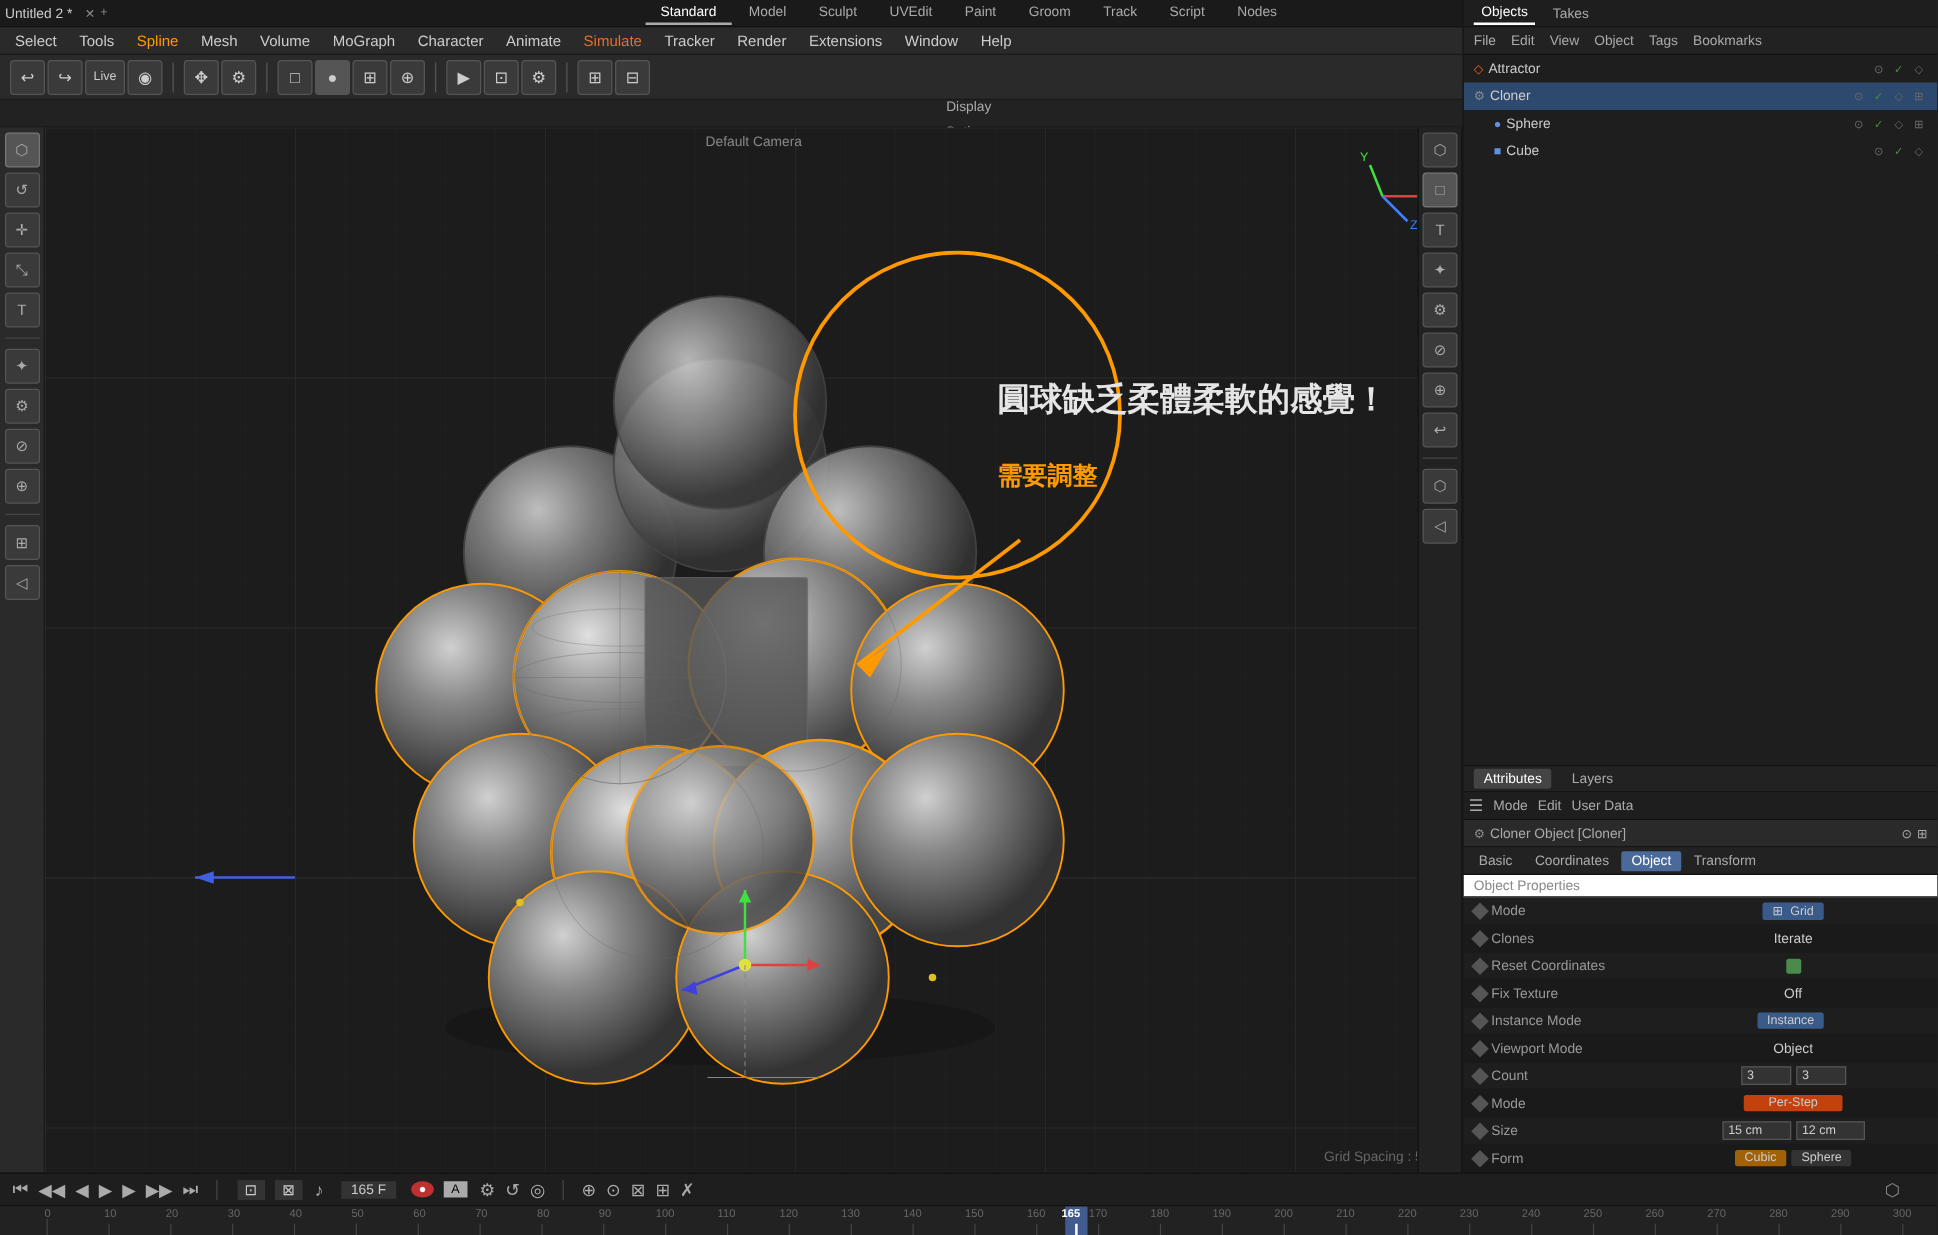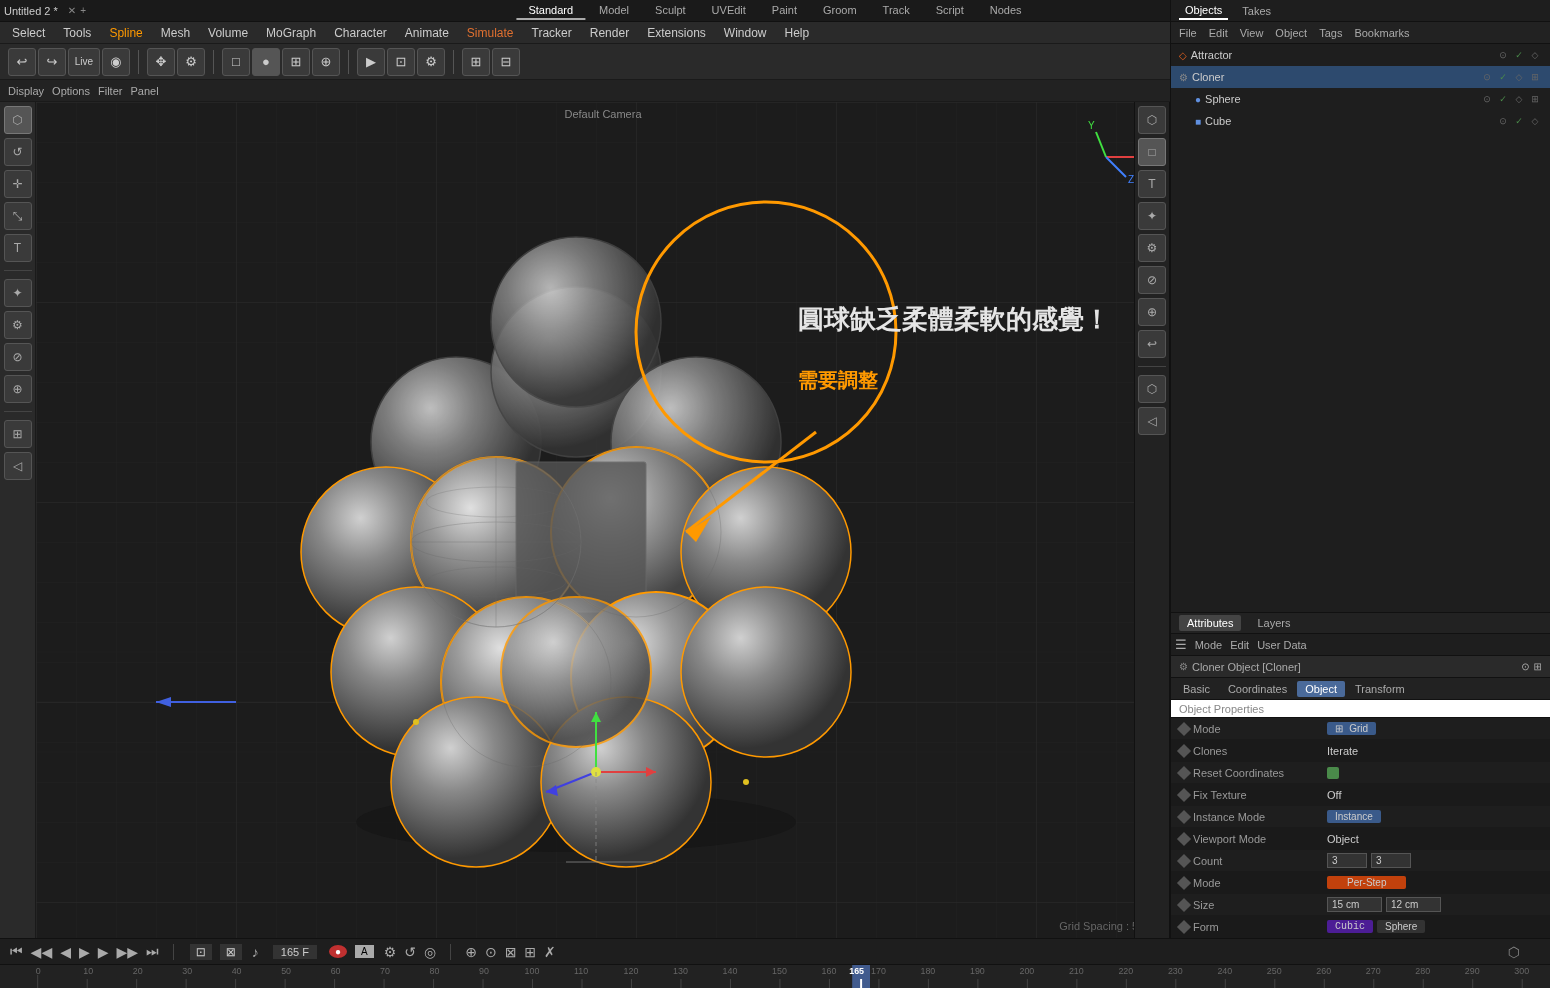--- a/index.html
+++ b/index.html
@@ -17,21 +17,21 @@
     #menu-bar .menu-item.highlighted { color: #f90; }
     #menu-bar .menu-item.simulate { color: #e07030; }
 
     
     #toolbar { position: absolute; top: 44px; left: 0; right: 0; height: 36px; background: #2a2a2a; display: flex; align-items: center; padding: 0 8px; gap: 4px; border-bottom: 1px solid #1a1a1a; }
     .toolbar-btn { width: 28px; height: 28px; background: #3a3a3a; border: 1px solid #555; border-radius: 3px; display: flex; align-items: center; justify-content: center; cursor: pointer; color: #ccc; font-size: 13px; }
     .toolbar-sep { width: 1px; height: 24px; background: #555; margin: 0 4px; }
     .toolbar-group { display: flex; gap: 2px; }
 
     
-    #sub-toolbar { position: absolute; top: 80px; left: 0; right: 0; height: 22px; background: #222; display: flex; align-items: center; padding: 0 8px; gap: 8px; border-bottom: 1px solid #1a1a1a; }
+    #sub-toolbar { position: absolute; top: 80px; left: 0; right: 0; height: 22px; background: #222; display: flex; align-items: center; padding: 0 8px; gap: 8px; border-bottom: 1px solid #1a1a1a; flex-direction: column; }
     #sub-toolbar span { color: #aaa; font-size: 11px; cursor: pointer; }
 
     
     #left-toolbar { position: absolute; top: 102px; left: 0; width: 36px; bottom: 50px; background: #2a2a2a; display: flex; flex-direction: column; align-items: center; padding: 4px 0; gap: 4px; border-right: 1px solid #1a1a1a; }
     .left-btn { width: 28px; height: 28px; background: #3a3a3a; border: 1px solid #555; border-radius: 3px; display: flex; align-items: center; justify-content: center; cursor: pointer; color: #aaa; font-size: 12px; }
     .left-btn.active { background: #555; border-color: #777; }
 
     
     #viewport { position: absolute; top: 102px; left: 36px; right: 380px; bottom: 50px; background: #1e1e1e; overflow: hidden; }
     #viewport-label { position: absolute; top: 4px; left: 50%; transform: translateX(-50%); color: #888; font-size: 11px; }
@@ -88,21 +88,21 @@
     .attr-tab.active { background: #4a6a9a; color: #fff; border-radius: 2px; }
 
     
     #prop-header { height: 18px; display: flex; align-items: center; padding: 0 8px; background: #ffffff; border-bottom: 1px solid #111; }
     #prop-header span { color: #888; font-size: 11px; }
 
     .prop-row { height: 22px; display: flex; align-items: center; padding: 0 8px; border-bottom: 1px solid #1a1a1a; gap: 4px; }
     .prop-row:nth-child(even) { background: #1a1a1a; }
     .prop-diamond { width: 10px; height: 10px; background: #555; transform: rotate(45deg); flex-shrink: 0; }
     .prop-label { color: #999; font-size: 11px; flex: 0 0 130px; }
-    .prop-value { flex: 1; display: flex; gap: 4px; align-items: center; }
+    .prop-value { flex: 1; display: flex; gap: 4px; align-items: center; justify-content: center; }
     .prop-btn { background: #3a5a8a; color: #ccc; font-size: 10px; padding: 1px 8px; border-radius: 2px; cursor: pointer; }
     .prop-text { color: #ccc; font-size: 11px; }
     .prop-check { width: 12px; height: 12px; background: #4a8a4a; border-radius: 2px; }
     .prop-input { background: #333; border: 1px solid #555; color: #ccc; font-size: 10px; padding: 1px 4px; width: 50px; }
     .prop-slider { flex: 1; height: 4px; background: #333; border-radius: 2px; position: relative; }
     .prop-slider-fill { height: 100%; background: #4a6a9a; border-radius: 2px; }
 
     
     #timeline { position: absolute; bottom: 0; left: 0; right: 0; height: 50px; background: #1e1e1e; border-top: 1px solid #111; }
     #transport { height: 26px; display: flex; align-items: center; padding: 0 8px; gap: 4px; border-bottom: 1px solid #111; }
@@ -536,21 +536,21 @@
       <div class="prop-value">
         <input class="prop-input" value="15 cm" style="width: 55px;">
         <input class="prop-input" value="12 cm" style="width: 55px;">
       </div>
     </div>
 
     <div class="prop-row">
       <div class="prop-diamond"></div>
       <span class="prop-label">Form</span>
       <div class="prop-value">
-        <span class="prop-btn" style="background:#4c1d95;font-family:Liberation Mono, monospace;">Cubic</span>
+        <span class="prop-btn" style="background:#a16207;">Cubic</span>
         <span class="prop-btn" style="background:#333;">Sphere</span>
       </div>
     </div>
 
   </div>
 </div>
 
 <div id="timeline">
   <div id="transport">
     <span class="transport-btn">⏮</span>

